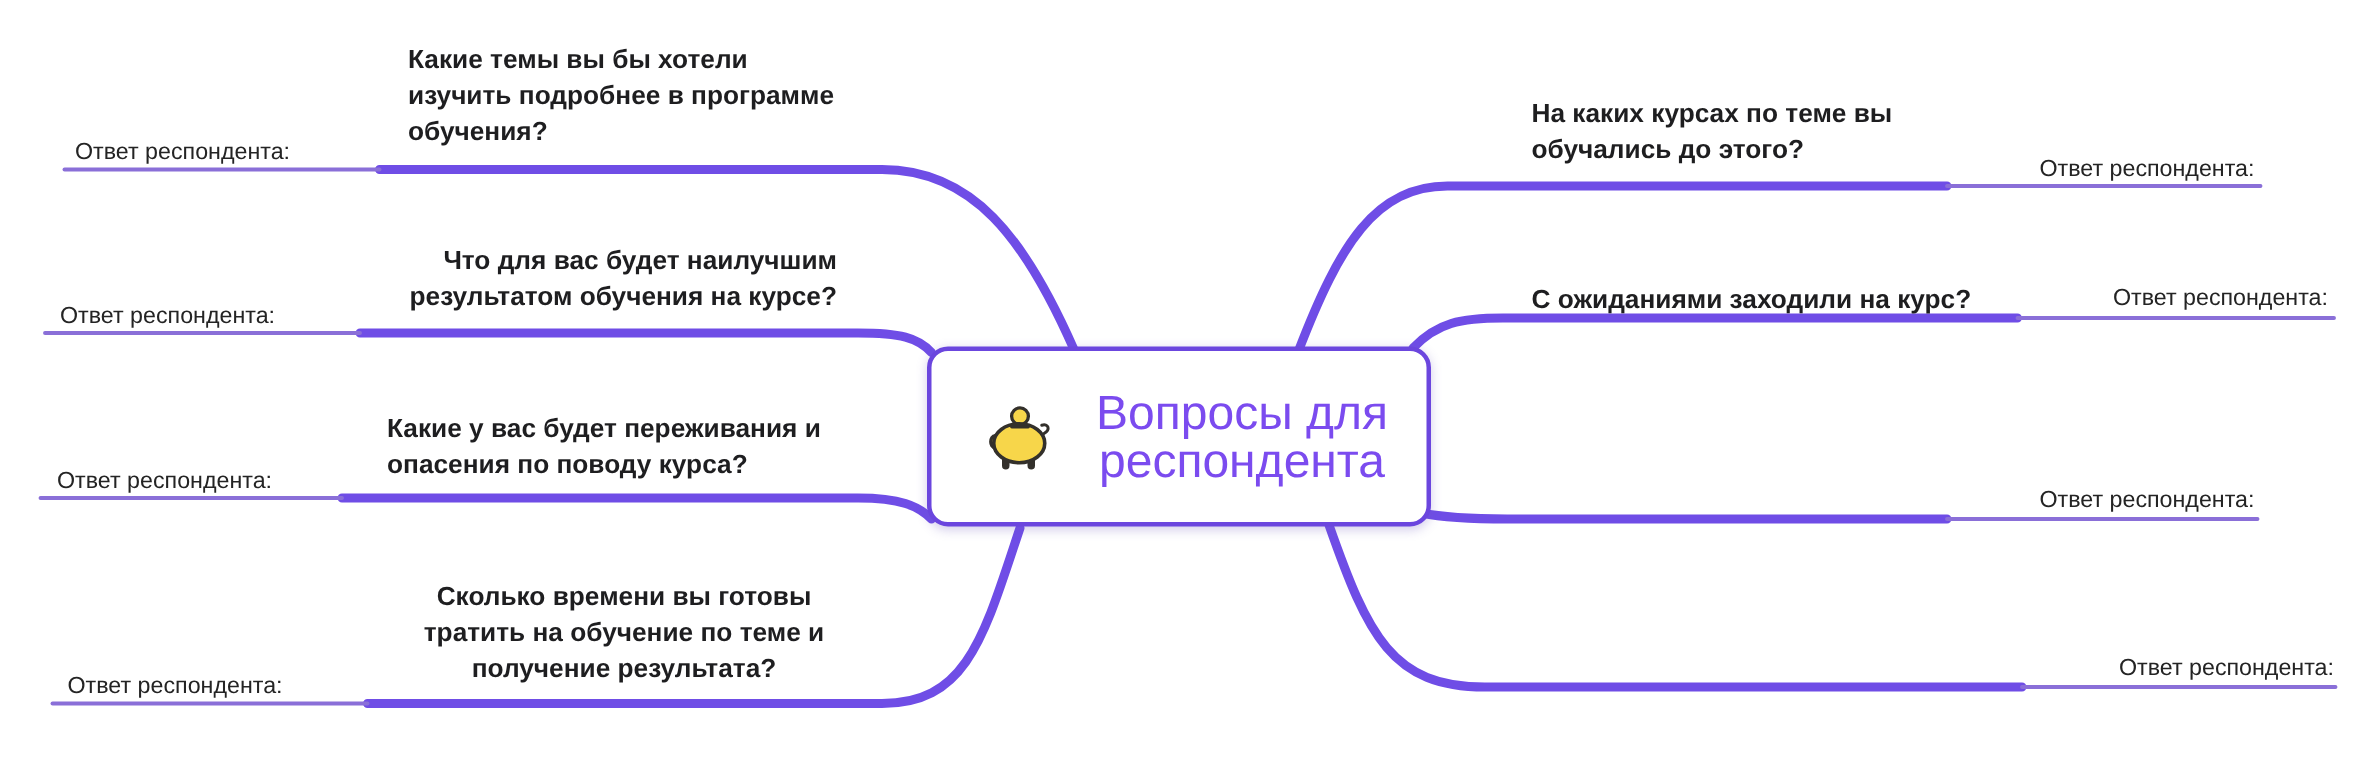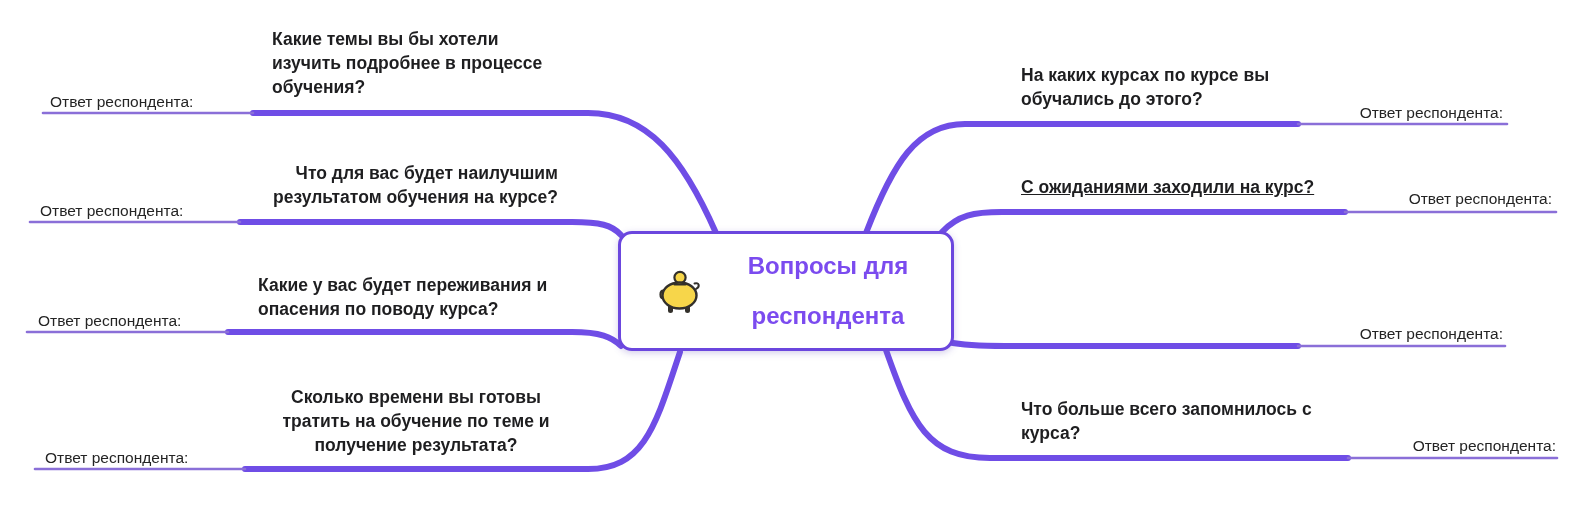--- a/index.html
+++ b/index.html
@@ -32,21 +32,21 @@
     box-sizing:border-box;
     background:#fff;
     border:3px solid var(--node_border,#6B46DE);
     border-radius:14px;
     box-shadow:0 2px 7px rgba(110,90,190,.3);
     display:flex;align-items:center;
     padding:0 18px 0 34px;gap:20px;
   }
   .center-title{
     flex:1;text-align:center;
-    font-size:24px;font-weight:700;line-height:50px;
+    font-size:32px;font-weight:400;line-height:32px;
     color:var(--title_text,#7B4BEF);
     white-space:pre-line;
   }
   .piggy{width:48px;height:46px;flex:0 0 auto;}
 </style>
 </head>
 <body>
 
 <div class="stage">
 
@@ -65,35 +65,33 @@
     <path class="branch-thin" d="M 30 222 L 240 222"></path>
     <path class="branch-thin" d="M 27 332 L 228 332"></path>
     <path class="branch-thin" d="M 35 469 L 245 469"></path>
     <path class="branch-thin" d="M 1298 124 L 1507 124"></path>
     <path class="branch-thin" d="M 1345 212 L 1556 212"></path>
     <path class="branch-thin" d="M 1298 346 L 1505 346"></path>
     <path class="branch-thin" d="M 1348 458 L 1557 458"></path>
   </svg>
 
   <div class="question" style="left:272px;top:27px;width:290px;">Какие темы вы бы хотели
-изучить подробнее в процессе
+изучить подробнее в программе
 обучения?</div>
   <div class="question" style="left:258px;top:161px;width:300px;text-align:right;">Что для вас будет наилучшим
 результатом обучения на курсе?</div>
   <div class="question" style="left:258px;top:273px;width:300px;">Какие у вас будет переживания и
 опасения по поводу курса?</div>
   <div class="question" style="left:271px;top:385px;width:290px;text-align:center;">Сколько времени вы готовы
 тратить на обучение по теме и
 получение результата?</div>
 
-  <div class="question" style="left:1021px;top:63px;width:270px;">На каких курсах по курсе вы
+  <div class="question" style="left:1021px;top:63px;width:270px;">На каких курсах по теме вы
 обучались до этого?</div>
-  <div class="question" style="left:1021px;top:175px;width:360px;text-decoration:underline;">С ожиданиями заходили на курс?</div>
-  <div class="question" style="left:1021px;top:397px;width:320px;">Что больше всего запомнилось с
-курса?</div>
+  <div class="question" style="left:1021px;top:187px;width:360px;">С ожиданиями заходили на курс?</div>
 
   <div class="answer-label" style="left:50px;top:93px;">Ответ респондента:</div>
   <div class="answer-label" style="left:40px;top:202px;">Ответ респондента:</div>
   <div class="answer-label" style="left:38px;top:312px;">Ответ респондента:</div>
   <div class="answer-label" style="left:45px;top:449px;">Ответ респондента:</div>
 
   <div class="answer-label" style="right:81px;top:104px;">Ответ респондента:</div>
   <div class="answer-label" style="right:32px;top:190px;">Ответ респондента:</div>
   <div class="answer-label" style="right:81px;top:325px;">Ответ респондента:</div>
   <div class="answer-label" style="right:28px;top:437px;">Ответ респондента:</div>

